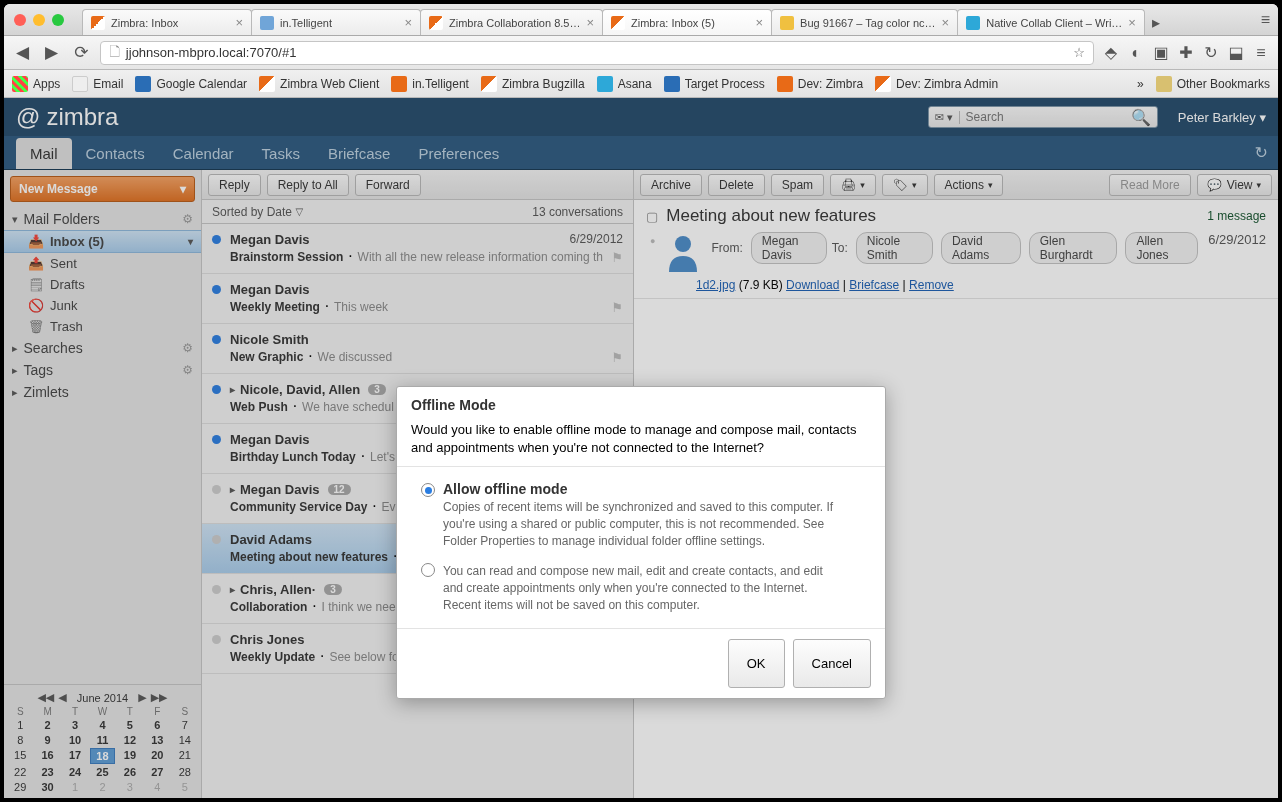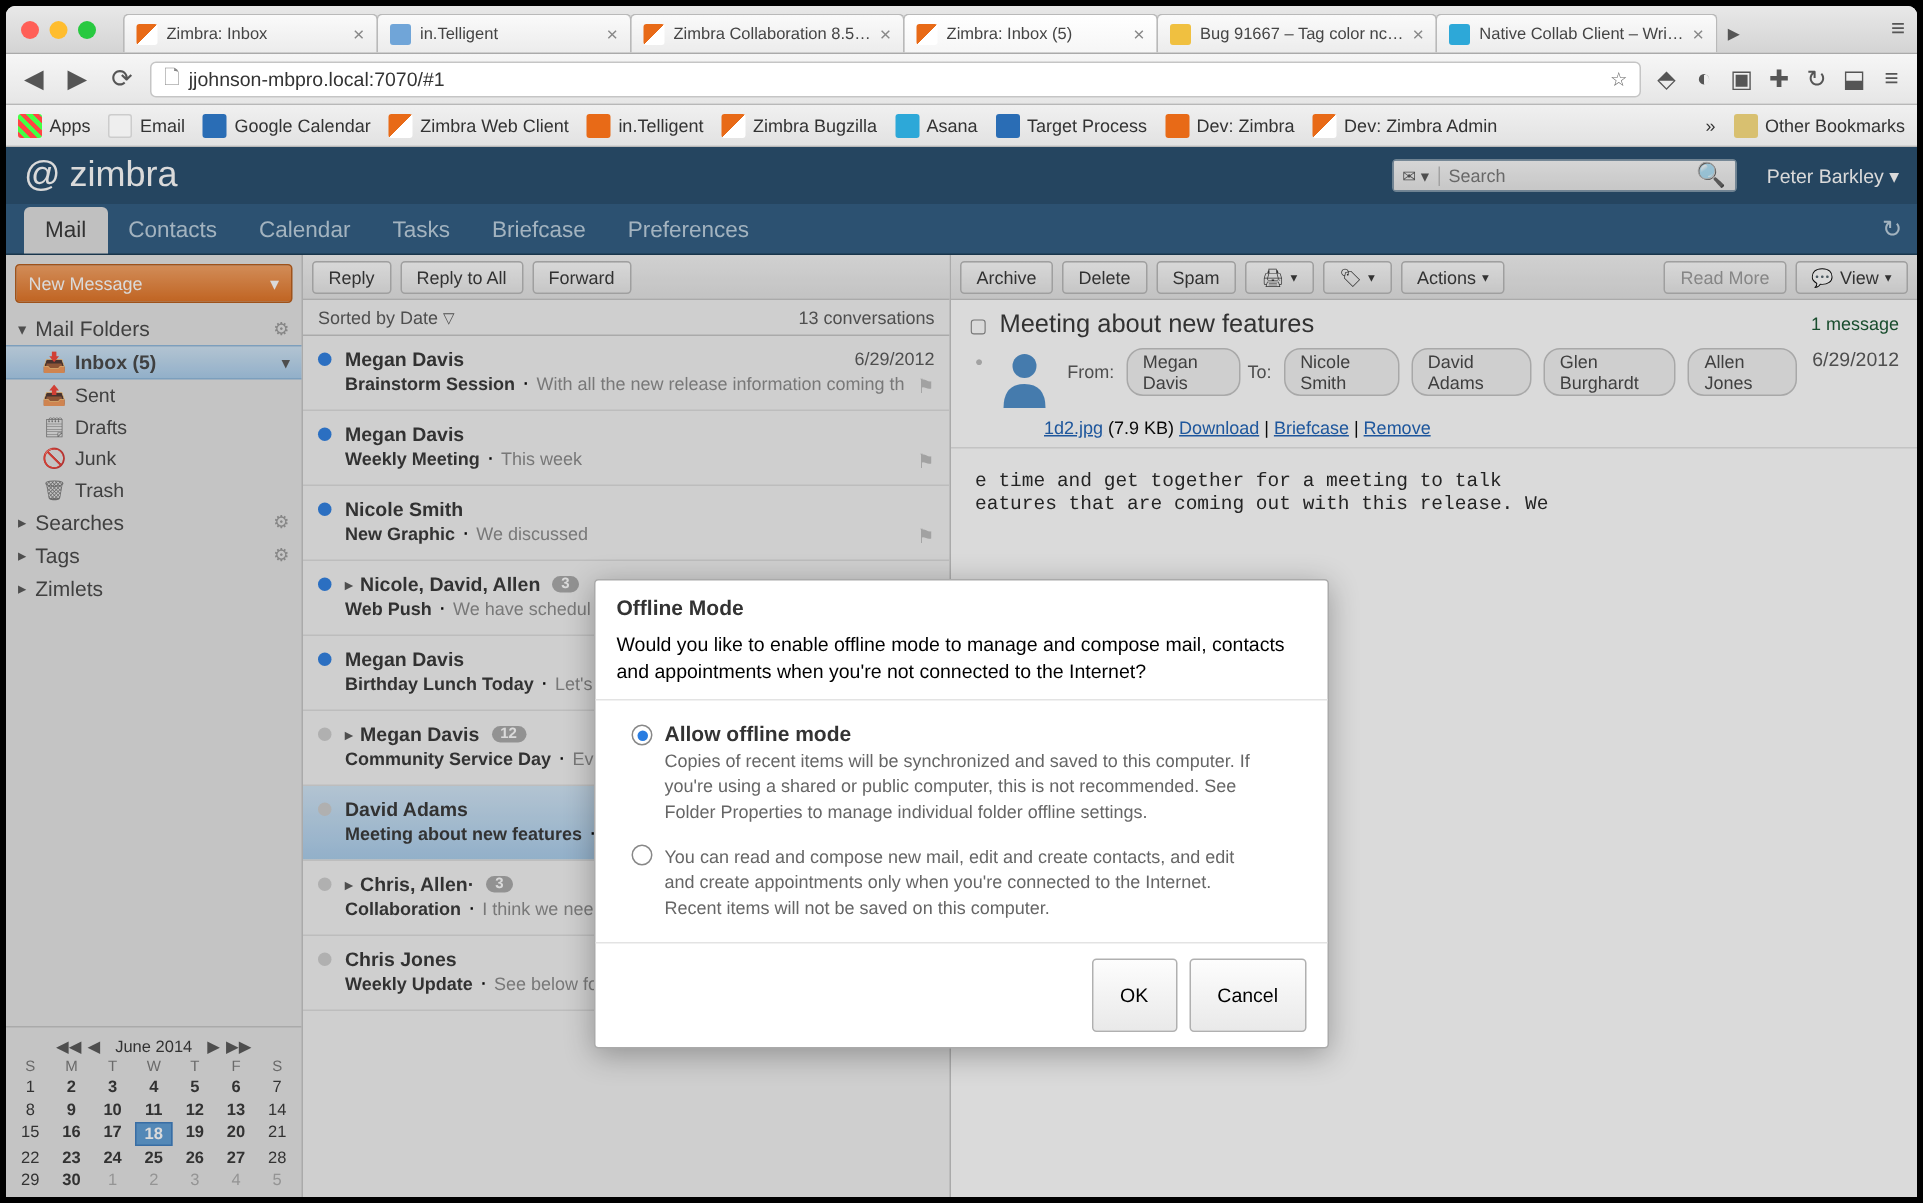--- a/index.html
+++ b/index.html
@@ -42,21 +42,21 @@
 .zsearch .mag{color:#555;}
 .user{margin-left:20px;font-size:13px;cursor:default;}
 
 .znavtabs{height:34px;background:#2b587f;display:flex;align-items:flex-end;padding-left:12px;border-bottom:1px solid #143651;}
 .ztab{padding:7px 14px;color:#bcd0df;font-size:15px;border-radius:4px 4px 0 0;cursor:default;}
 .ztab.active{background:#e0e0e0;color:#333;}
 .refresh{margin-left:auto;margin-right:10px;align-self:center;color:#bcd0df;font-size:16px;}
 
 .zcontent{flex:1;display:flex;background:#e0e0e0;overflow:hidden;}
 .zsidebar{width:198px;background:#e5e5e5;display:flex;flex-direction:column;border-right:1px solid #c5c5c5;}
-.newmsg{margin:6px;height:22px;background:linear-gradient(#f5a060,#e07020);border:1px solid #b85a15;border-radius:3px;color:#fff;font-size:12px;display:flex;align-items:center;padding:12px 8px;}
+.newmsg{margin:6px;height:22px;background:linear-gradient(#f5a060,#e07020);border:1px solid #b85a15;border-radius:3px;color:#fff;font-size:12px;display:flex;align-items:center;padding:12px 8px;font-weight:bold;}
 .newmsg .dd{margin-left:auto;}
 .shead{display:flex;align-items:center;padding:3px 8px;font-size:14px;color:#444;gap:6px;}
 .shead .gear{margin-left:auto;color:#999;font-size:12px;}
 .sitem{display:flex;align-items:center;padding:3px 8px 3px 24px;font-size:13px;color:#444;gap:7px;}
 .sitem.selected{background:linear-gradient(#cfe4f5,#a8cceb);border-top:1px solid #8db8dc;border-bottom:1px solid #8db8dc;font-weight:bold;}
 .sitem .dd{margin-left:auto;font-size:10px;color:#555;}
 .sicon{width:15px;color:#777;font-size:13px;}
 .shead .caret{font-size:11px;color:#555;}
 
 .minical{margin-top:auto;border-top:1px solid #c5c5c5;padding:4px;font-size:11px;color:#333;}
@@ -516,22 +516,20 @@
             <span class="rdate">6/29/2012</span>
           </div>
           <div class="rattach">
             <a>1d2.jpg</a>
             <span>(7.9 KB)</span>
             <a>Download</a> |
             <a>Briefcase</a> |
             <a>Remove</a>
           </div>
         </div>
-        <div class="rbody">e time and get together for a meeting to talk
-eatures that are coming out with this release. We</div>
       </div>
     </div>
 
     <div class="overlay">
       <div class="dialog">
         <div class="dtitle">Offline Mode</div>
         <div class="dmsg">Would you like to enable offline mode to manage and compose mail, contacts and appointments when you're not connected to the Internet?</div>
         <div class="dopts">
           <div class="opt">
             <div class="radio sel">

